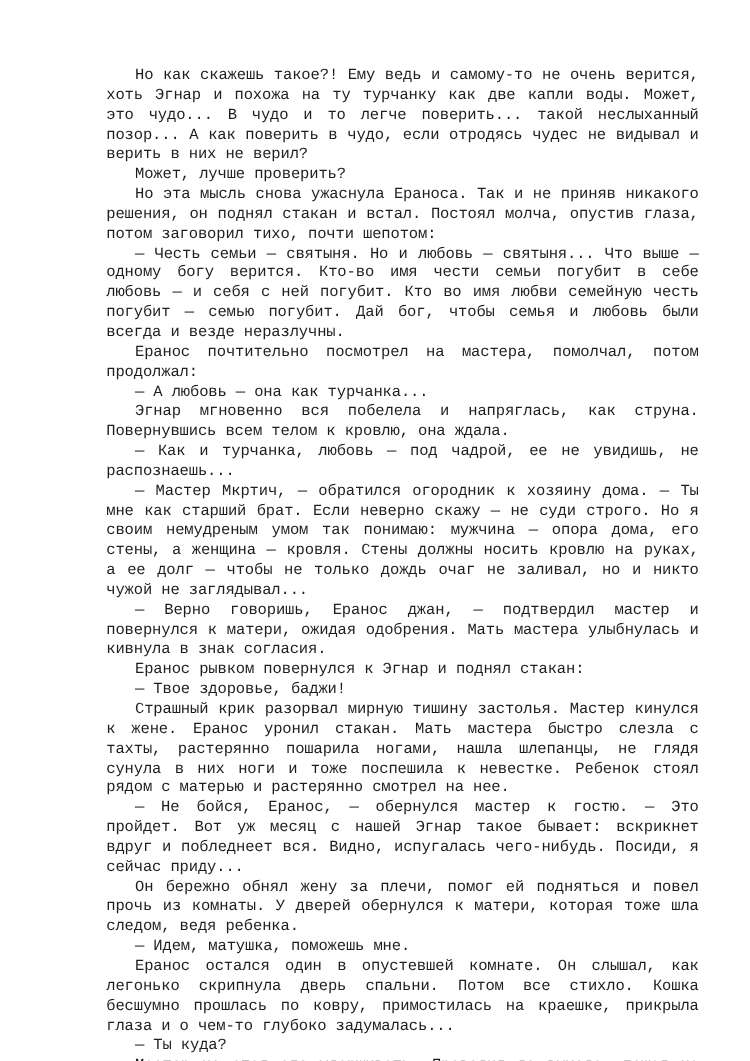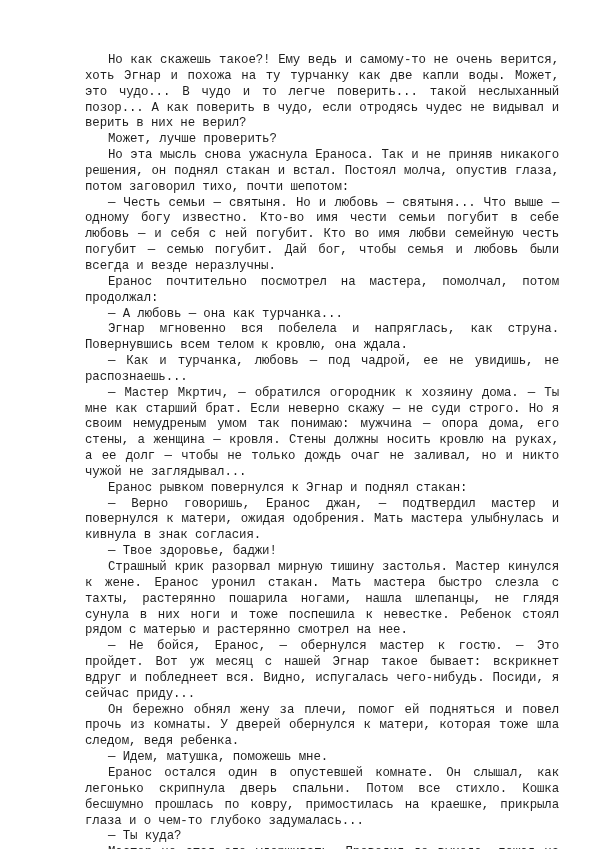--- a/index.html
+++ b/index.html
@@ -12,28 +12,28 @@
   }
   .page p { margin:0; text-indent:23px;font-family:Liberation Mono, monospace; }
 </style>
 </head>
 <body>
 
 <div class="page">
   <p>Но как скажешь такое?! Ему ведь и самому-то не очень верится, хоть Эгнар и похожа на ту турчанку как две капли воды. Может, это чудо... В чудо и то легче поверить... такой неслыханный позор... А как поверить в чудо, если отродясь чудес не видывал и верить в них не верил?</p>
   <p>Может, лучше проверить?</p>
   <p>Но эта мысль снова ужаснула Ераноса. Так и не приняв никакого решения, он поднял стакан и встал. Постоял молча, опустив глаза, потом заговорил тихо, почти шепотом:</p>
-  <p>— Честь семьи — святыня. Но и любовь — святыня... Что выше — одному богу известно. Кто-во имя чести семьи погубит в себе любовь — и себя с ней погубит. Кто во имя любви семейную честь погубит — семью погубит. Дай бог, чтобы семья и любовь были всегда и везде неразлучны.</p>
+  <p>— Честь семьи — святыня. Но и любовь — святыня... Что выше — одному богу верится. Кто-во имя чести семьи погубит в себе любовь — и себя с ней погубит. Кто во имя любви семейную честь погубит — семью погубит. Дай бог, чтобы семья и любовь были всегда и везде неразлучны.</p>
   <p>Еранос почтительно посмотрел на мастера, помолчал, потом продолжал:</p>
   <p>— А любовь — она как турчанка...</p>
   <p>Эгнар мгновенно вся побелела и напряглась, как струна. Повернувшись всем телом к кровлю, она ждала.</p>
   <p>— Как и турчанка, любовь — под чадрой, ее не увидишь, не распознаешь...</p>
   <p>— Мастер Мкртич, — обратился огородник к хозяину дома. — Ты мне как старший брат. Если неверно скажу — не суди строго. Но я своим немудреным умом так понимаю: мужчина — опора дома, его стены, а женщина — кровля. Стены должны носить кровлю на руках, а ее долг — чтобы не только дождь очаг не заливал, но и никто чужой не заглядывал...</p>
+  <p>— Верно говоришь, Еранос джан, — подтвердил мастер и повернулся к матери, ожидая одобрения. Мать мастера улыбнулась и кивнула в знак согласия.</p>
   <p>Еранос рывком повернулся к Эгнар и поднял стакан:</p>
-  <p>— Верно говоришь, Еранос джан, — подтвердил мастер и повернулся к матери, ожидая одобрения. Мать мастера улыбнулась и кивнула в знак согласия.</p>
   <p>— Твое здоровье, баджи!</p>
   <p>Страшный крик разорвал мирную тишину застолья. Мастер кинулся к жене. Еранос уронил стакан. Мать мастера быстро слезла с тахты, растерянно пошарила ногами, нашла шлепанцы, не глядя сунула в них ноги и тоже поспешила к невестке. Ребенок стоял рядом с матерью и растерянно смотрел на нее.</p>
   <p>— Не бойся, Еранос, — обернулся мастер к гостю. — Это пройдет. Вот уж месяц с нашей Эгнар такое бывает: вскрикнет вдруг и побледнеет вся. Видно, испугалась чего-нибудь. Посиди, я сейчас приду...</p>
   <p>Он бережно обнял жену за плечи, помог ей подняться и повел прочь из комнаты. У дверей обернулся к матери, которая тоже шла следом, ведя ребенка.</p>
   <p>— Идем, матушка, поможешь мне.</p>
   <p>Еранос остался один в опустевшей комнате. Он слышал, как легонько скрипнула дверь спальни. Потом все стихло. Кошка бесшумно прошлась по ковру, примостилась на краешке, прикрыла глаза и о чем-то глубоко задумалась...</p>
   <p>— Ты куда?</p>
   <p>Мастер не стал его удерживать. Проводил до выхода, пожал на прощанье руку.</p>
 
 </div>

